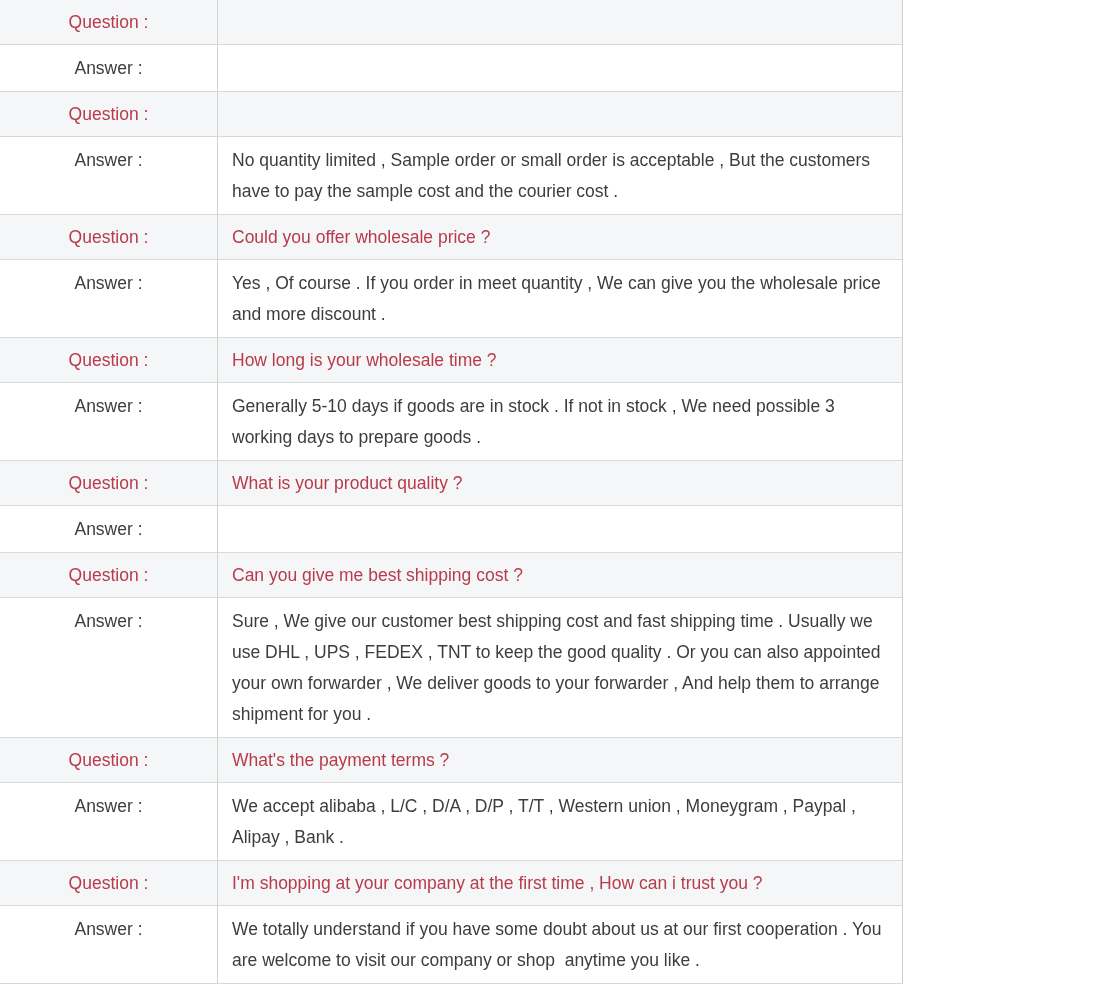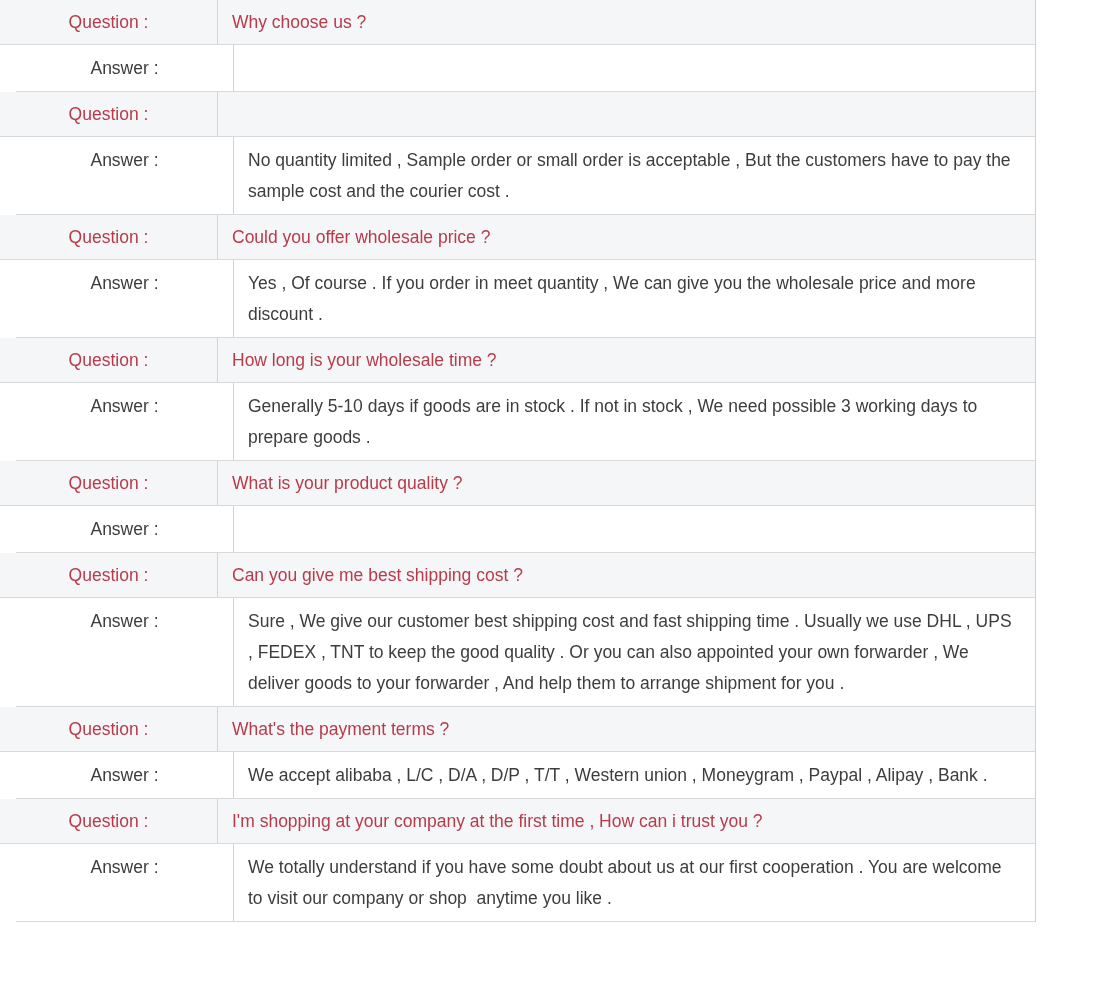--- a/index.html
+++ b/index.html
@@ -17,38 +17,37 @@
     background: var(--page-bg);
     font-family: "Liberation Sans", sans-serif;
   }
   .viewport {
     width: 1117px;
     height: 996px;
     overflow: hidden;
     background: var(--page-bg);
   }
   .faq-table {
-    width: 1036px;
+    width: 903px;
     border-right: 1px solid #cfcfcf;
   }
   .row {
     display: flex;
     align-items: stretch;
     border-bottom: 1px solid var(--divider);
     font-size: 17.5px;
     line-height: 31px;
   }
   .row.question {
     background: var(--question-row-bg);
     color: var(--question-text);
   }
   .row.answer {
     background: var(--answer-row-bg);
     color: var(--answer-text);
-    margin-left: 16px;
   }
   .cell { display: block; }
   .cell.label {
     flex: 0 0 218px;
     width: 218px;
     text-align: center;
     border-right: 1px solid #d2d2d2;
   }
   .cell.text {
     flex: 1 1 auto;
@@ -59,21 +58,20 @@
   .row.question .cell { padding-top: 7px; padding-bottom: 6px; }
   .row.answer .cell { padding-top: 8px; padding-bottom: 7px; }
 </style>
 </head>
 <body>
 
 <div class="viewport">
   <div class="faq-table" id="faq-table">
   <div class="row question">
     <div class="cell label">Question :</div>
-    <div class="cell text">Why choose us ?</div>
   </div>
 
   <div class="row answer">
     <div class="cell label">Answer :</div>
   </div>
 
   <div class="row question">
     <div class="cell label">Question :</div>
   </div>
 

